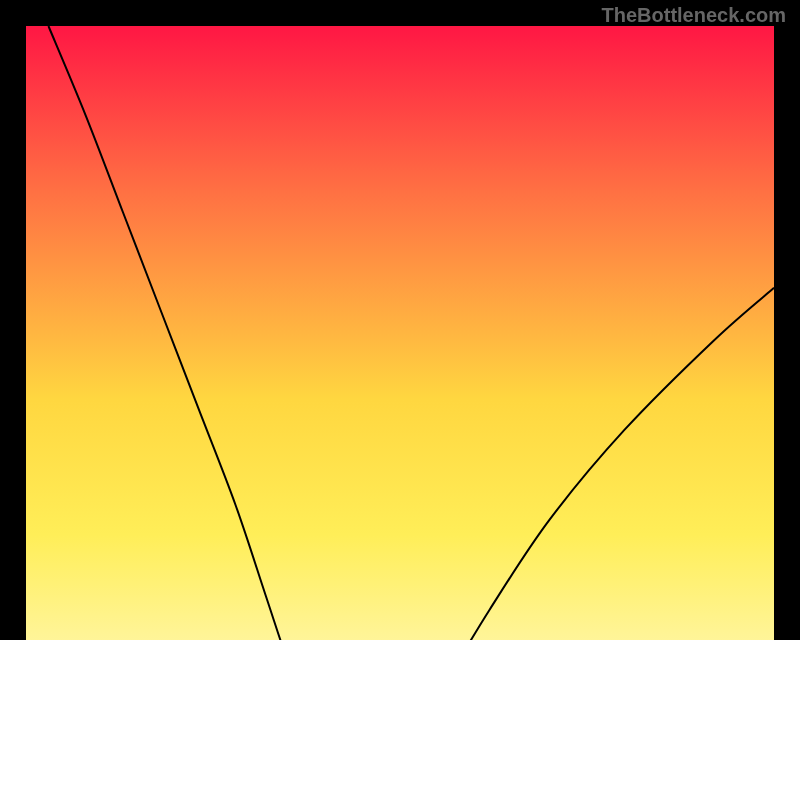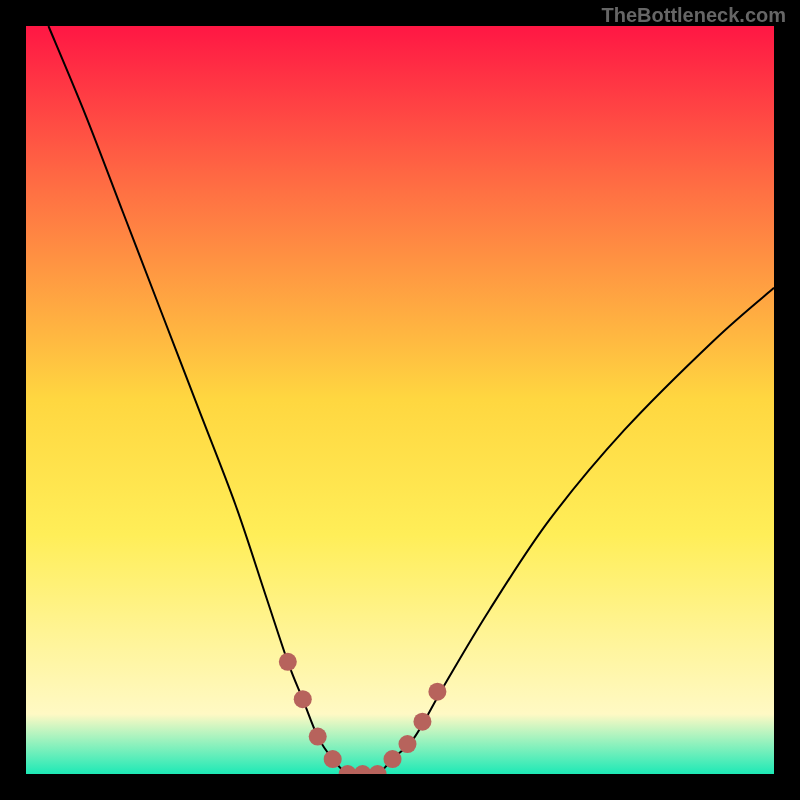--- a/index.html
+++ b/index.html
@@ -3,21 +3,21 @@
 <meta charset="utf-8">
 <style>
   body {
     margin: 0;
     padding: 0;
     background: #fff;
     font-family: Arial, sans-serif;
   }
   .container {
     width: 800px;
-    height: 800px;
+    height: 640px;
     position: relative;
   }
   .watermark {
     position: absolute;
     top: 4px;
     right: 14px;
     font-size: 20px;
     font-weight: bold;
     color: #666;
     z-index: 10;

